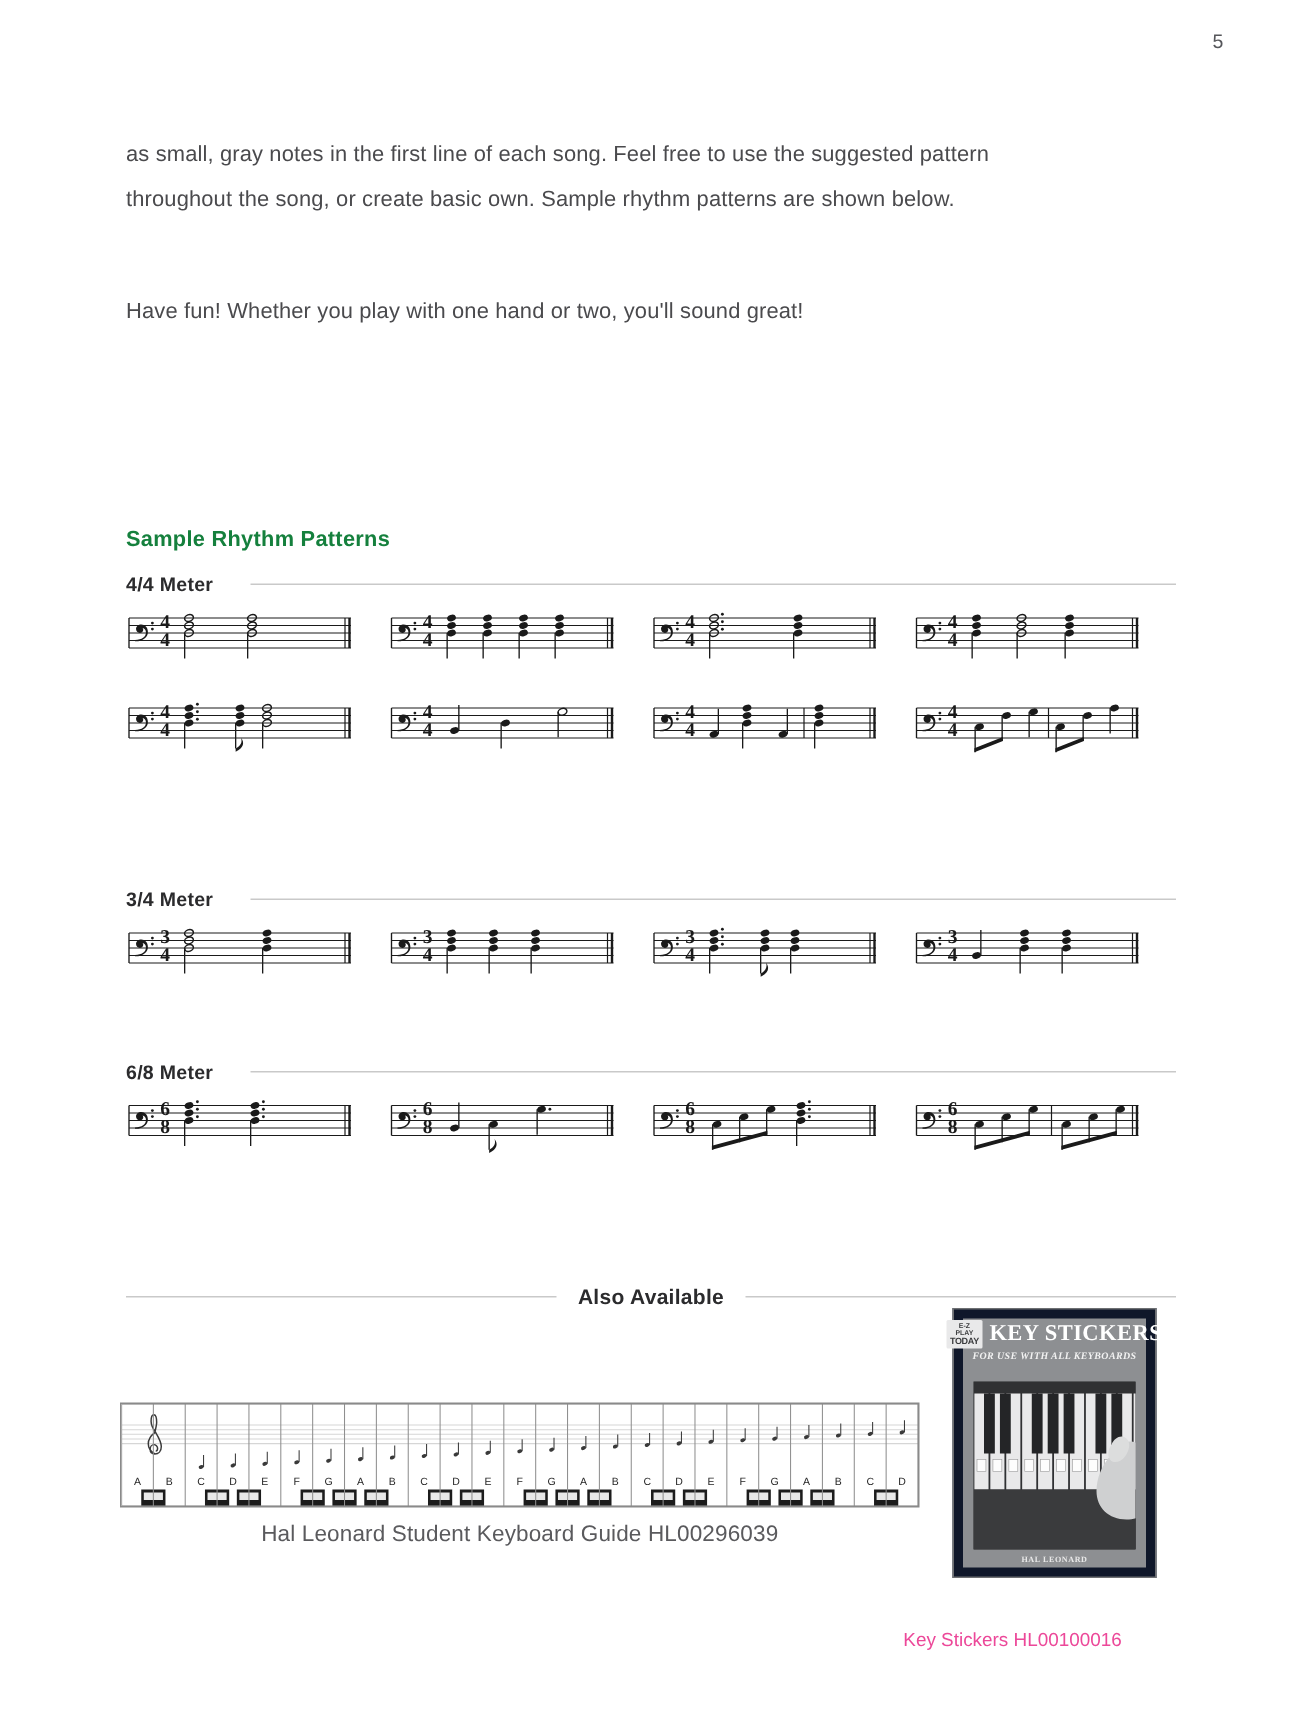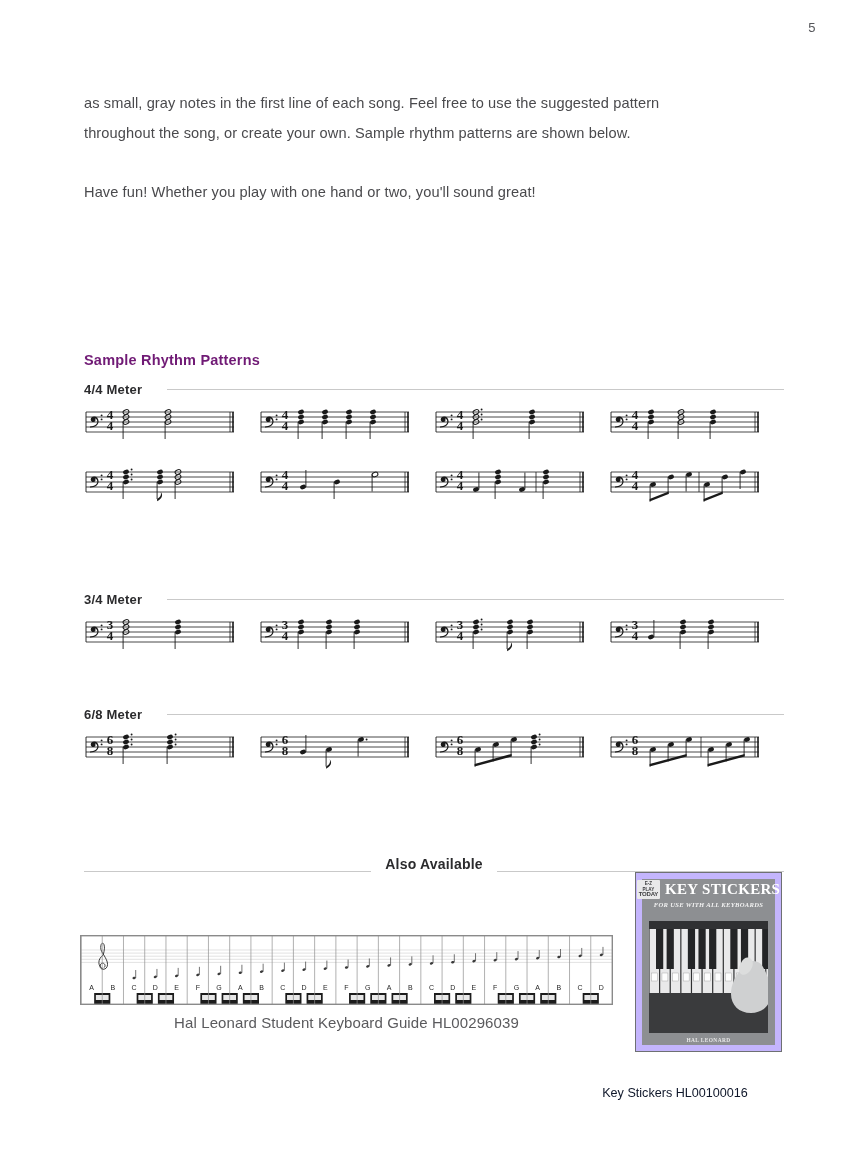--- a/index.html
+++ b/index.html
@@ -41,31 +41,31 @@
     width: 700px;
   }
   .intro p {
     margin: 0;
     font-size: 14.6px;
     line-height: 30px;
     color: #4a4a4d;
     letter-spacing: .1px;
   }
   .intro p.spaced {
-    margin-top: 29px;
+    margin-top: 45px;
   }
 
   
   .sample-heading {
     position: absolute;
     left: 84px;
     top: 352px;
     font-size: 14.5px;
     font-weight: bold;
-    color: #701a75;
+    color: #15803d;
     letter-spacing: .2px;
   }
 
   
   .meter-block { position: absolute; left: 84px; width: 700px; }
   .meter-head {
     display: flex;
     align-items: center;
     gap: 25px;
     height: 18px;
@@ -95,21 +95,21 @@
 
   svg.staff { display: block; overflow: visible; }
 
   
   .also-head {
     position: absolute;
     left: 84px;
     top: 856px;
     width: 700px;
     display: flex;
-    align-items: flex-end;
+    align-items: center;
     gap: 14px;
   }
   .also-head .rule { flex: 1; height: 1px; background: #c9c9c9; }
   .also-title {
     font-size: 14px;
     font-weight: bold;
     color: #2b2b2d;
     white-space: nowrap;
     letter-spacing: .2px;
   }
@@ -135,23 +135,23 @@
     font-size: 15px;
     color: #5a5a5d;
     letter-spacing: .1px;
   }
 
   
   .cover {
     position: absolute;
     left: 635px;
     top: 872px;
-    width: 147px;
+    width: 136px;
     height: 180px;
-    background: #c4b5fd;
+    background: #0f172a;
     border: 1px solid #6e7073;
     box-sizing: border-box;
     padding: 6px;
   }
   .cover-inner {
     width: 100%;
     height: 100%;
     position: relative;
     background: #8d8f92;
   }
@@ -220,33 +220,33 @@
     font-weight: bold;
     letter-spacing: .4px;
   }
   .cover-caption {
     position: absolute;
     left: 560px;
     top: 1086px;
     width: 230px;
     text-align: center;
     font-size: 12.6px;
-    color: #0f172a;
+    color: #ec4899;
   }
 </style>
 </head>
 <body>
 
 <div class="page">
 
   <div class="page-number">5</div>
 
   <div class="intro">
     <p>as small, gray notes in the first line of each song. Feel free to use the suggested pattern</p>
-    <p>throughout the song, or create your own. Sample rhythm patterns are shown below.</p>
+    <p>throughout the song, or create basic own. Sample rhythm patterns are shown below.</p>
     <p class="spaced">Have fun! Whether you play with one hand or two, you'll sound great!</p>
   </div>
 
   <div class="sample-heading">Sample Rhythm Patterns</div>
 
   <div class="meter-block" id="meter-0" style="top:380px;">
     <div class="meter-head">
       <span class="meter-label">4/4 Meter</span>
       <span class="meter-rule"></span>
     </div>

